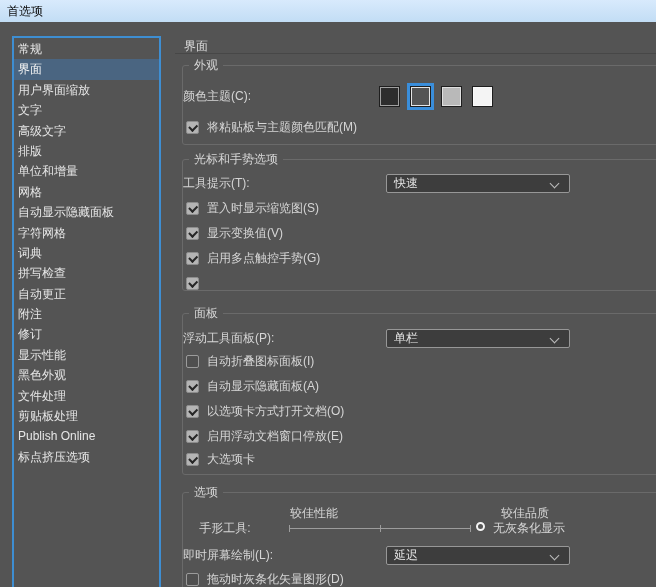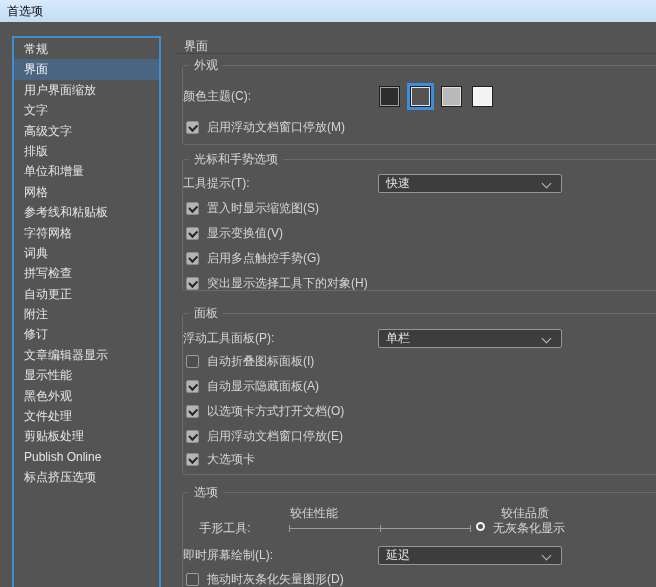--- a/index.html
+++ b/index.html
@@ -16,21 +16,21 @@
     background: linear-gradient(#d8eafc, #c2ddf5);
     color: #0a0a0a; display: flex; align-items: center; padding-left: 7px;
   }
   
   .sidebar {
     position: absolute; left: 12px; top: 36px; width: 149px; bottom: -4px;
     border: 2px solid #3e8ed2; background: #545454; padding-top: 1px;
     overflow: hidden;
   }
   .side-item {
-    height: 20.4px; line-height: 20.4px; padding-left: 10px;
+    height: 20.4px; line-height: 20.4px; padding-left: 4px;
     color: #e6e6e6; white-space: nowrap; cursor: default;
   }
   .side-item.selected { background: #4a6581; color: #f5f5f5; }
   
   .panel-title { position: absolute; left: 184px; top: 38px; color: #dadada; }
   .panel-sep { position: absolute; left: 175px; right: 0; top: 53px; height: 1px; background: #474747; }
   .fieldset {
     position: absolute; left: 182px; right: -8px;
     border: 1px solid #6a6a6a; border-radius: 3px;
   }
@@ -60,21 +60,21 @@
   .cb.checked { background: #b4b4b4; border: 1px solid #8c8c8c; }
   .cb.checked::after {
     content: ""; position: absolute; left: 2px; top: 2.5px; width: 6px; height: 3.5px;
     border-left: 2px solid #262626; border-bottom: 2px solid #262626;
     transform: rotate(-45deg);
   }
   .cb.unchecked { border: 1px solid #9b9b9b; background: rgba(0,0,0,0.05); }
   .cb-label { color: #d6d6d6; }
   
   .dropdown {
-    position: relative; width: 184px; height: 19px; margin-left: 8px;
+    position: relative; width: 184px; height: 19px; margin-left: 16px;
     background: #3d3d3d; border: 1px solid #979797; border-radius: 2px;
     display: flex; align-items: center; padding: 0 24px 0 7px;
     color: #e4e4e4; cursor: pointer; flex: none;
   }
   .chevron-down {
     position: absolute; right: 11px; top: 5px; width: 7px; height: 7px;
     border-right: 1.5px solid #bdbdbd; border-bottom: 1.5px solid #bdbdbd;
     transform: rotate(45deg);
   }
   
@@ -104,28 +104,27 @@
 
   <div class="sidebar">
     <div class="side-item">常规</div>
     <div class="side-item selected">界面</div>
     <div class="side-item">用户界面缩放</div>
     <div class="side-item">文字</div>
     <div class="side-item">高级文字</div>
     <div class="side-item">排版</div>
     <div class="side-item">单位和增量</div>
     <div class="side-item">网格</div>
-    <div class="side-item">参考线和粘贴板</div>
+    <div class="side-item">自动显示隐藏面板</div>
     <div class="side-item">字符网格</div>
     <div class="side-item">词典</div>
     <div class="side-item">拼写检查</div>
     <div class="side-item">自动更正</div>
     <div class="side-item">附注</div>
     <div class="side-item">修订</div>
-    <div class="side-item">文章编辑器显示</div>
     <div class="side-item">显示性能</div>
     <div class="side-item">黑色外观</div>
     <div class="side-item">文件处理</div>
     <div class="side-item">剪贴板处理</div>
     <div class="side-item">Publish Online</div>
     <div class="side-item">标点挤压选项</div>
   </div>
 
   <div class="panel-title">界面</div>
   <div class="panel-sep"></div>
@@ -136,21 +135,21 @@
       <span class="form-label">颜色主题(C):</span>
       <div class="swatches">
         <span class="swatch" style="background: rgb(45, 45, 45);"></span>
         <span class="swatch selected" style="background: rgb(84, 84, 84);"></span>
         <span class="swatch" style="background: rgb(185, 185, 185);"></span>
         <span class="swatch" style="background: rgb(244, 244, 244);"></span>
       </div>
     </div>
     <div class="cb-row" style="top:54px;">
       <span class="cb checked"></span>
-      <span class="cb-label">启用浮动文档窗口停放(M)</span>
+      <span class="cb-label">将粘贴板与主题颜色匹配(M)</span>
     </div>
   </div>
 
   <div class="fieldset" id="fs-cursor">
     <span class="legend">光标和手势选项</span>
     <div class="frow" style="top:14px; height:19px;">
       <span class="form-label">工具提示(T):</span>
       <div class="dropdown">
         <span>快速</span>
         <span class="chevron-down"></span>
@@ -163,21 +162,20 @@
     <div class="cb-row" style="top:66px;">
       <span class="cb checked"></span>
       <span class="cb-label">显示变换值(V)</span>
     </div>
     <div class="cb-row" style="top:91px;">
       <span class="cb checked"></span>
       <span class="cb-label">启用多点触控手势(G)</span>
     </div>
     <div class="cb-row" style="top:116px;">
       <span class="cb checked"></span>
-      <span class="cb-label">突出显示选择工具下的对象(H)</span>
     </div>
   </div>
 
   <div class="fieldset" id="fs-panels">
     <span class="legend">面板</span>
     <div class="frow" style="top:15px; height:19px;">
       <span class="form-label">浮动工具面板(P):</span>
       <div class="dropdown">
         <span>单栏</span>
         <span class="chevron-down"></span>

